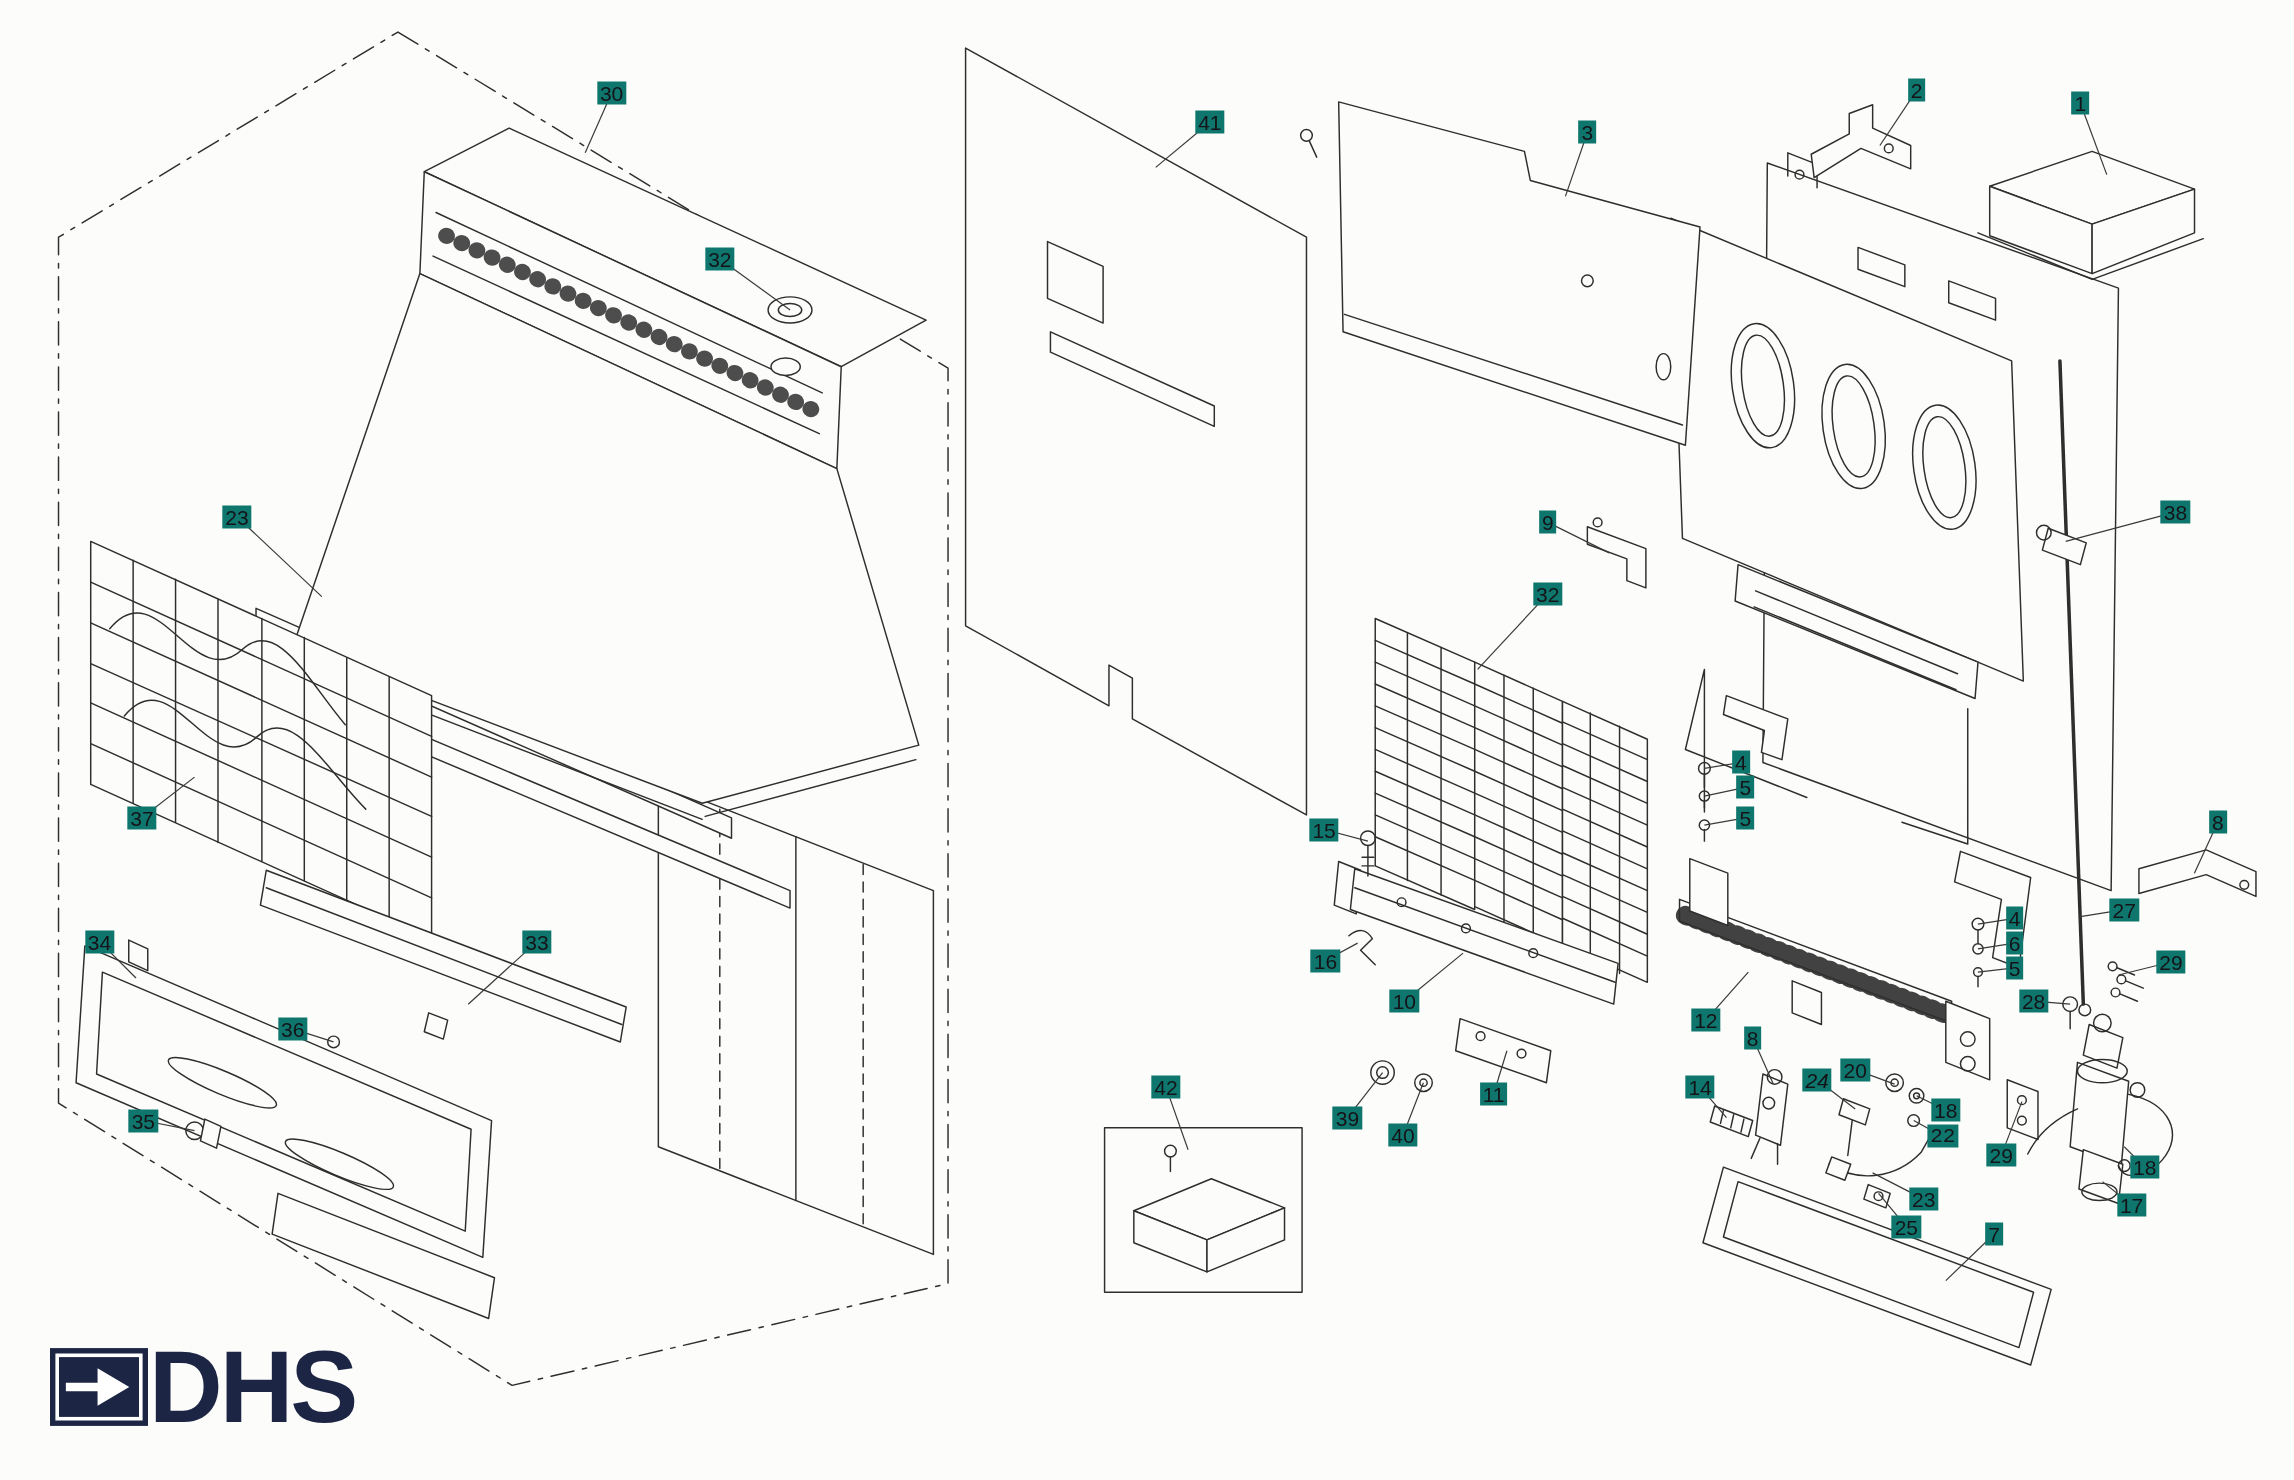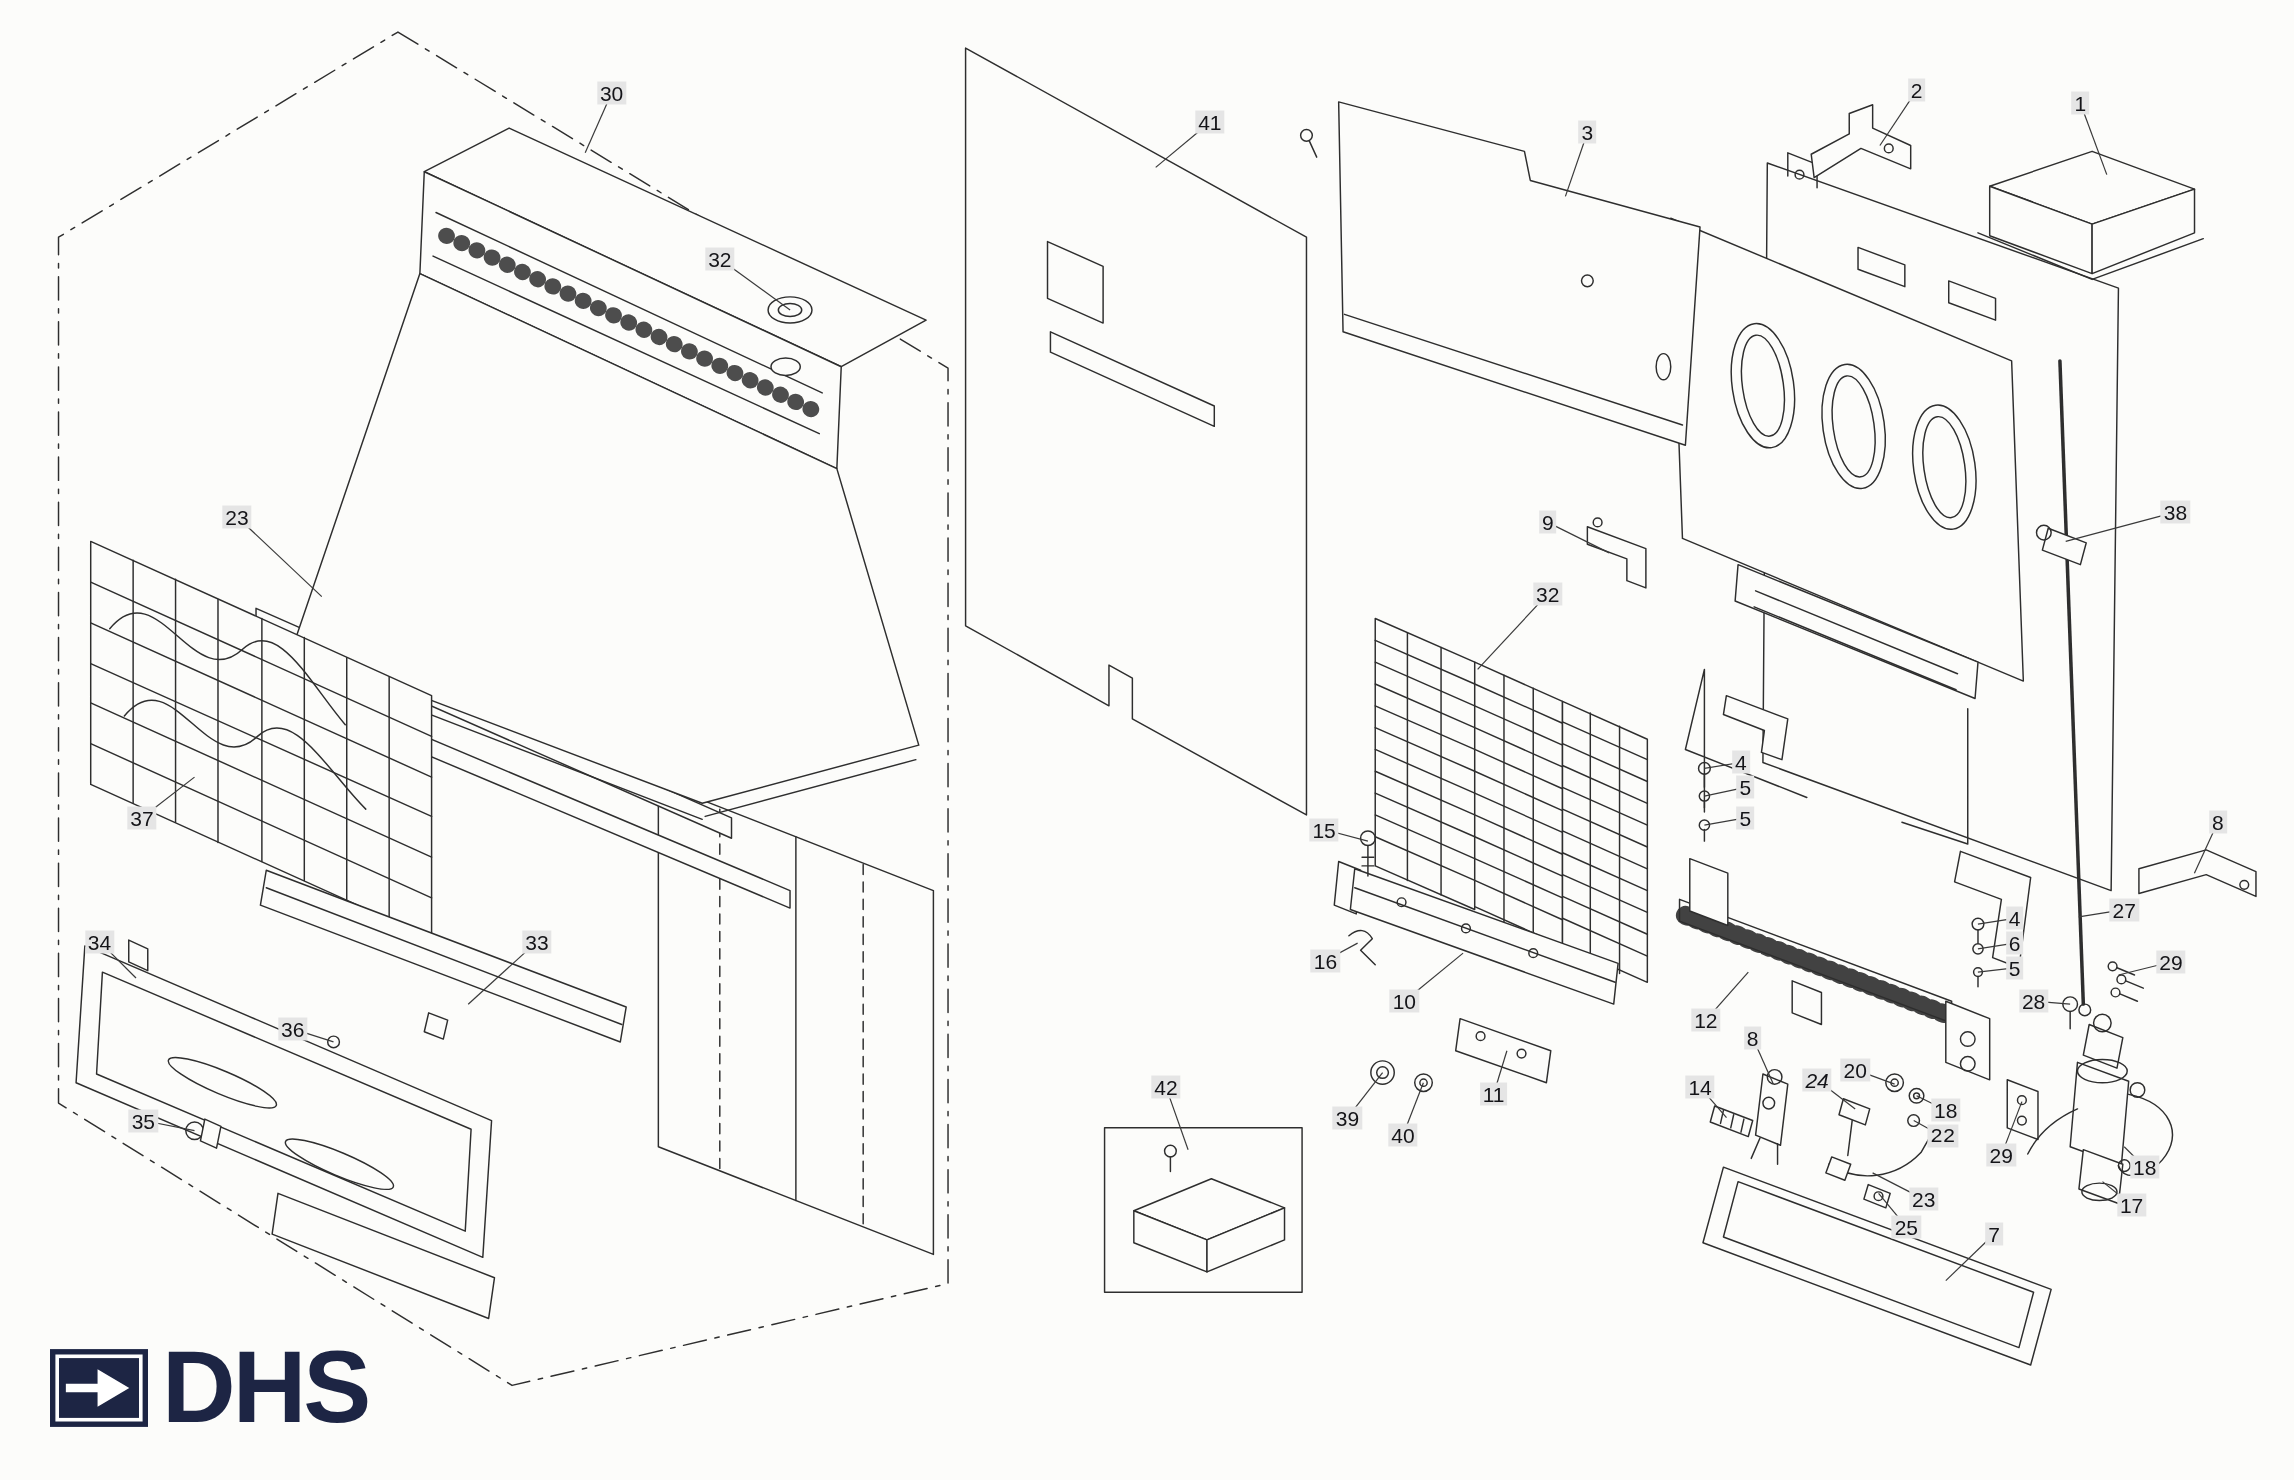--- a/index.html
+++ b/index.html
@@ -9,22 +9,22 @@
   .art path,.art line,.art circle,.art ellipse,.art rect{
       fill:none;stroke:#2e2e2e;stroke-width:1;stroke-linejoin:round;stroke-linecap:round;}
   .art .f{fill:#fcfcfa;}
   .art .dd{stroke-dasharray:16 6 3 6;}
   .art .dsh{stroke-dasharray:7 5;}
   .art .dots{stroke-dasharray:0.5 11;stroke-width:11;stroke-linecap:round;opacity:.85;}
   .art .coil{stroke-dasharray:1.5 6;stroke-width:13;opacity:.9;}
   .art .thick{stroke-width:2.4;}
   .leaders line{stroke:#3a3a3a;stroke-width:1.2;}
   .callout{position:absolute;transform:translate(-50%,-50%);
-           font-size:21px;line-height:1;color:#141418;background:#e5e5e5;padding:1px 3px;}
-  .logo-row{position:absolute;left:50px;bottom:52px;display:flex;align-items:center;gap:14px;}
+           font-size:21px;line-height:1;color:#141418;background:#0f766e;padding:1px 3px;}
+  .logo-row{position:absolute;left:50px;bottom:52px;display:flex;align-items:flex-start;gap:1px;}
   .logo-mark{width:98px;height:78px;display:block;}
   .logo-text{font-size:102px;font-weight:800;letter-spacing:-3px;color:#1d2544;line-height:.78;}
 </style>
 </head>
 <body>
 
 <div class="stage">
 
   <svg class="art" viewBox="0 0 1568 1017" preserveAspectRatio="none">
 

